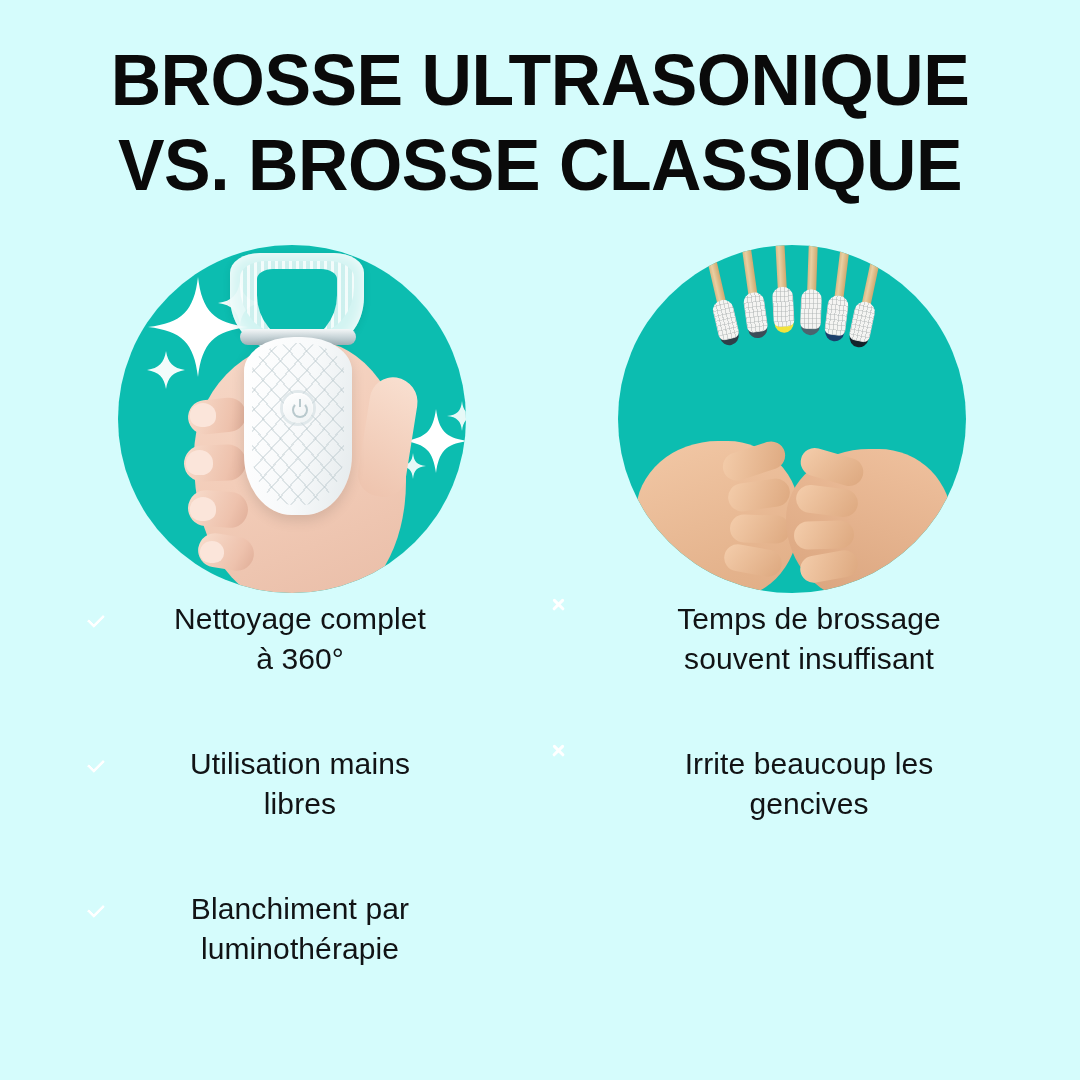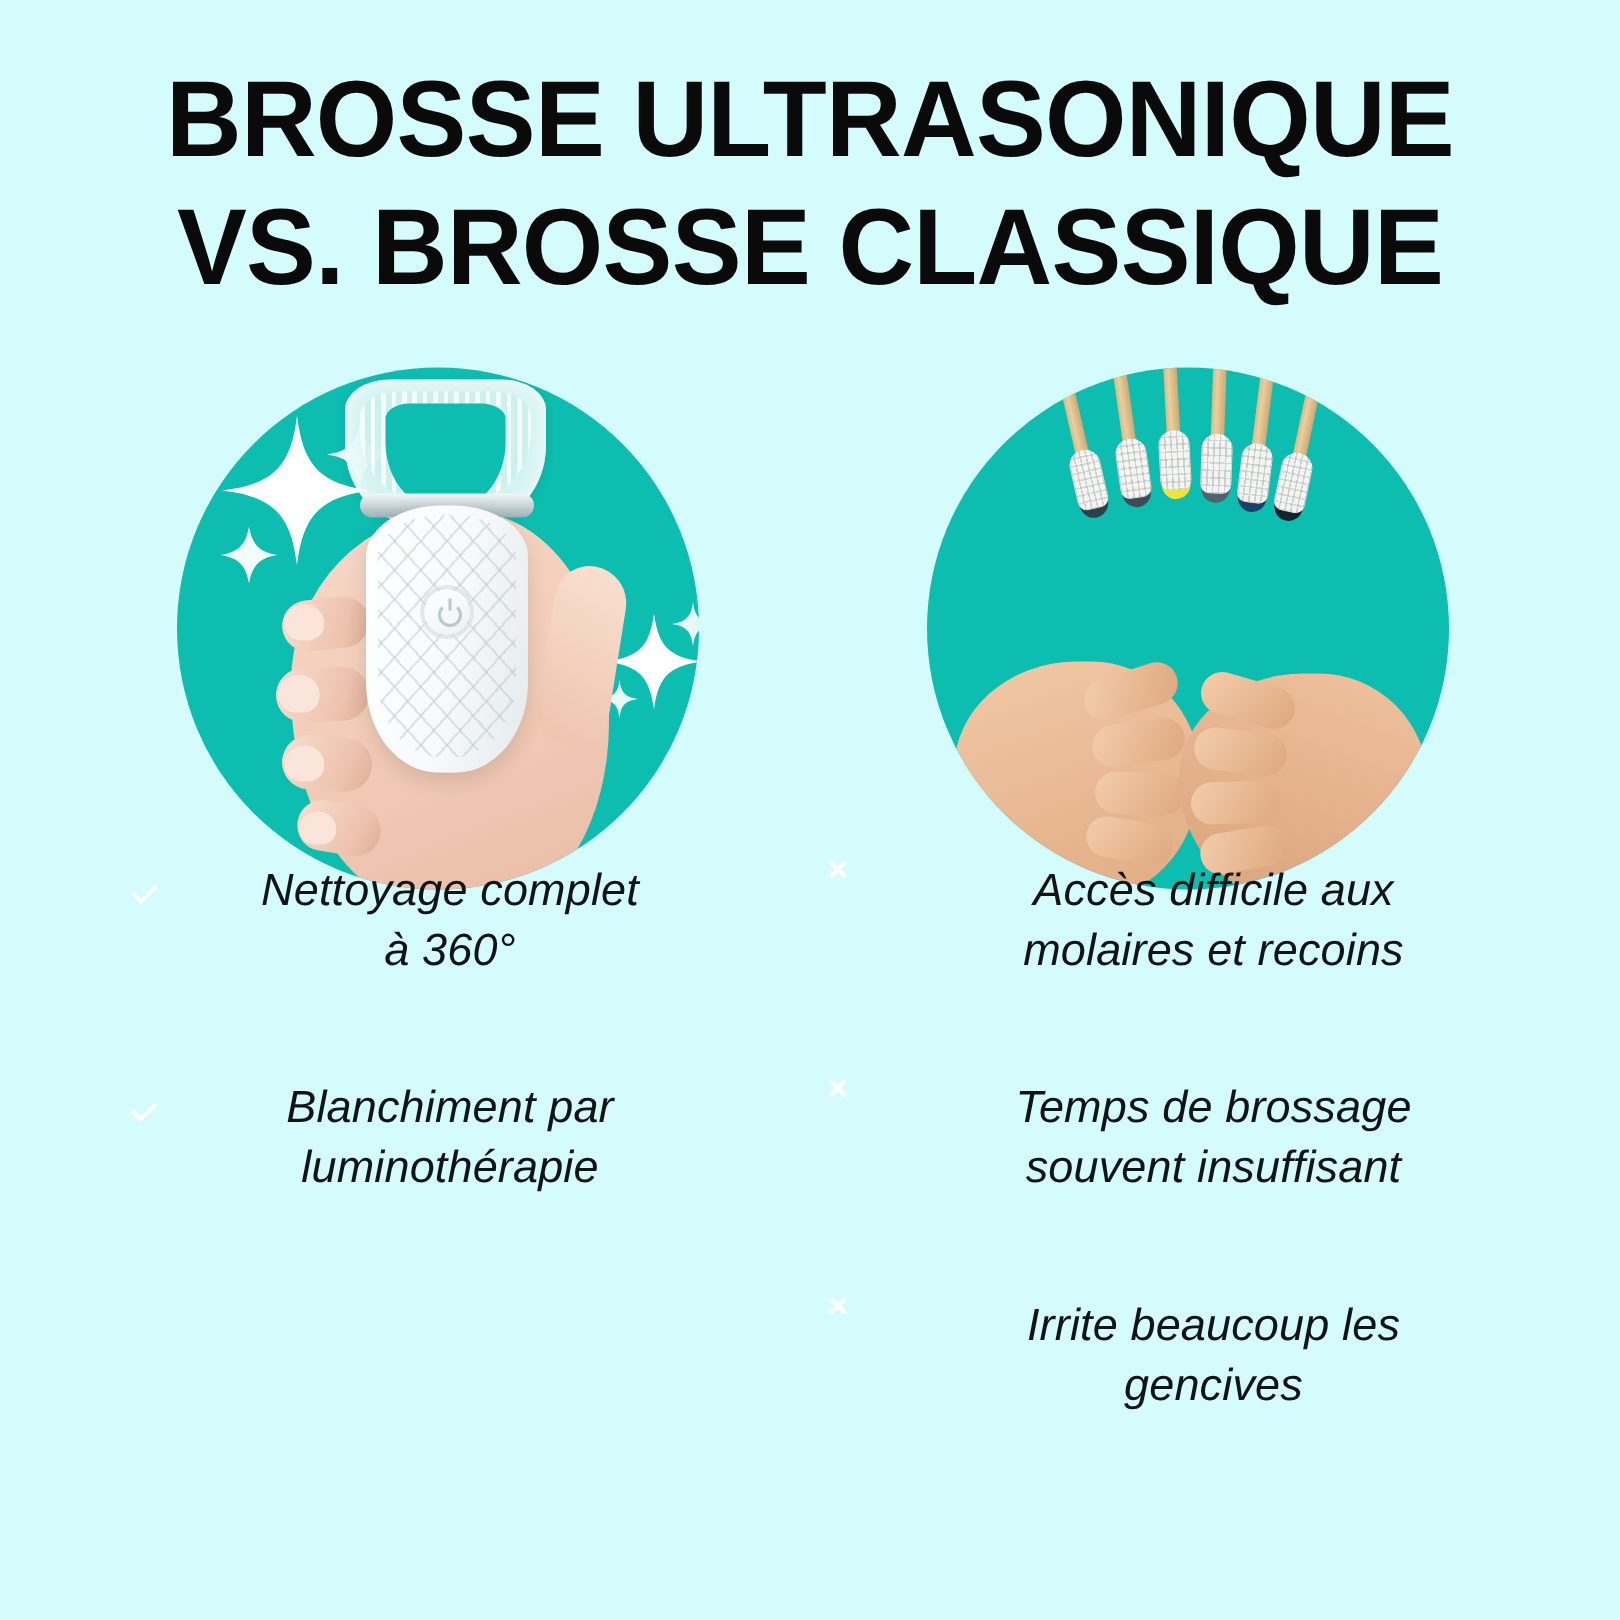--- a/index.html
+++ b/index.html
@@ -222,25 +222,24 @@
   }
   .finger-r {
     position: absolute;
     background: linear-gradient(120deg,#f4cdab,#ddA87f);
     border-radius: 22px;
   }
 
   
   .lists {
     position: absolute;
-    top: 574px;
+    top: 599px;
     left: 0;
     width: 1080px;
     display: flex;
-    font-style: italic;
   }
   .col {
     width: 50%;
     box-sizing: border-box;
   }
   .col.left  { padding: 0 58px 0 78px; }
   .col.right { padding: 0 60px 0 18px; }
 
   .feature {
     display: flex;
@@ -410,31 +409,31 @@
 
 <div class="lists">
 
   <div class="col left">
     <div class="feature">
       <span class="icon-wrap"><span class="icon-check"></span></span>
       <span class="feature-text">Nettoyage complet<br>à 360°</span>
     </div>
     <div class="feature">
       <span class="icon-wrap"><span class="icon-check"></span></span>
+      <span class="feature-text">Utilisation mains<br>libres</span>
+    </div>
+    <div class="feature">
+      <span class="icon-wrap"><span class="icon-check"></span></span>
       <span class="feature-text">Blanchiment par<br>luminothérapie</span>
     </div>
   </div>
 
   <div class="col right">
     <div class="feature">
       <span class="icon-wrap"><span class="icon-cross"></span></span>
-      <span class="feature-text"> Accès difficile aux<br>molaires et recoins</span>
-    </div>
-    <div class="feature">
-      <span class="icon-wrap"><span class="icon-cross"></span></span>
       <span class="feature-text">Temps de brossage<br>souvent insuffisant</span>
     </div>
     <div class="feature">
       <span class="icon-wrap"><span class="icon-cross"></span></span>
       <span class="feature-text">Irrite beaucoup les<br>gencives</span>
     </div>
   </div>
 </div>
 
 </body></html>

